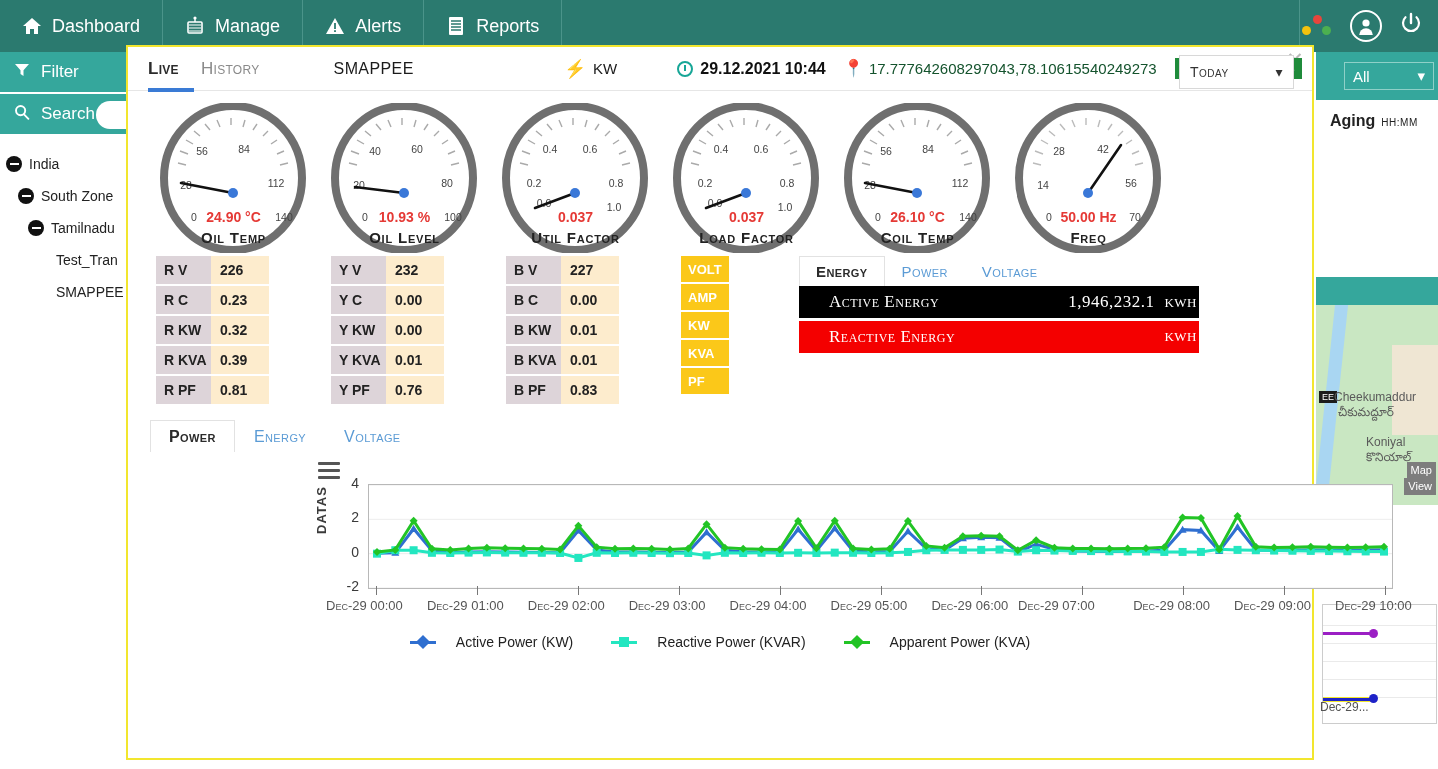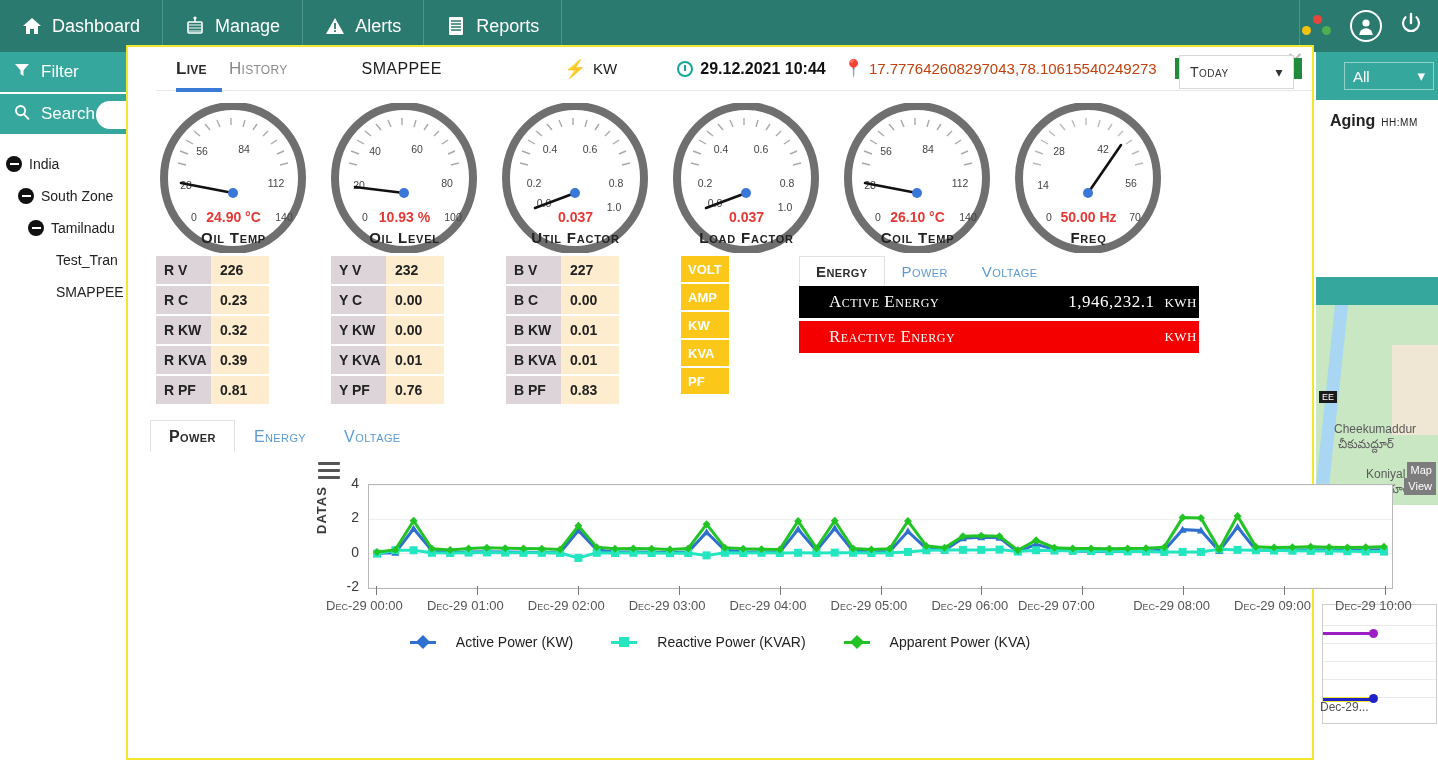--- a/index.html
+++ b/index.html
@@ -67,21 +67,21 @@
   .rc-aging { padding: 12px 0 0 14px; display:flex; align-items:baseline; gap:6px; }
   .rc-aging b { font-size: 16px; color: #222; }
   .rc-aging span { font-size: 10px; color: #222; letter-spacing: .5px; }
   .rc-bar2 { position:absolute; left:0; top:225px; width: 122px; height: 28px; background: #35a79c; }
   .rc-map {
     position: absolute; left: 0; top: 253px; width: 122px; height: 200px;
     background: #c9e7c2; overflow: hidden;
   }
   .map-river { position:absolute; left: 8px; top: -10px; width: 13px; height: 230px; background:#a9d6f2; transform: rotate(6deg); }
   .map-beige { position:absolute; right:0; top: 40px; width: 46px; height: 90px; background:#efe6d3;}
-  .map-lbl { position:absolute; font-size: 12px; color: #5a5a5a; margin-top: 32px; }
+  .map-lbl { position:absolute; font-size: 12px; color: #5a5a5a; }
   .map-badge { position:absolute; left: 3px; top: 86px; background:#1b1b1b; color:#fff; font-size:9px; padding:1px 3px; font-weight:normal;}
   .map-btn { position:absolute; right: 2px; bottom: 10px; background: #7d7d7d; color:#fff; font-size: 11px; padding: 2px 4px; line-height: 13px;}
   .rc-chart {
     position: absolute; left: 6px; top: 552px; width: 115px; height: 120px;
     border: 1px solid #cccccc; background: #fff;
   }
   .rc-grid { position:absolute; left:0; width: 100%; height:1px; background:#eaeaea; }
   .rc-series { position:absolute; height: 3px; }
   .rc-dot { position:absolute; width: 9px; height: 9px; border-radius:50%; }
   .rc-xlabel { position:absolute; left: 1320px; top: 700px; font-size: 12px; color:#555; }
@@ -90,35 +90,35 @@
   .modal {
     position: absolute; left: 126px; top: 45px; width: 1188px; height: 715px;
     background: #ffffff; border: 2px solid #f2e62e; z-index: 50;
   }
   .modal-close {
     position: absolute; right: 6px; top: 3px; font-size: 21px; color: #b9b9b9;
     width: 22px; height: 22px; line-height: 20px; text-align: center;
   }
   .modal-head {
     display: flex; align-items: center; height: 44px; padding: 0 10px 0 20px;
-    border-bottom: 1px solid #e6e6e6; position: relative; margin-left: 28px;
+    border-bottom: 1px solid #e6e6e6; position: relative;
   }
   .mh-tab { font-size: 17px; color: #8a8a8a; margin-right: 22px; font-variant: small-caps; letter-spacing:.3px; }
   .mh-tab.active { color: #2b2b2b; font-weight: 600; }
   .mh-underline { position: absolute; left: 20px; top: 41px; width: 46px; height: 4px; background: #3a7bd5; }
   .mh-title { font-size: 16px; color: #1b1b1b; margin-left: 52px; letter-spacing: .4px; }
   .mh-kw { margin-left: auto; display: flex; align-items: center; gap: 6px; font-size: 15px; color: #1b1b1b; }
   .bolt { color: #17a697; font-size: 18px; }
   .mh-date { display: flex; align-items: center; gap: 7px; font-size: 16px; color: #111; margin-left: 60px; font-weight: 600;}
   .clock {
     width: 16px; height: 16px; border-radius: 50%; border: 2px solid #17a697; position: relative;
   }
   .clock::after { content:""; position:absolute; left:5px; top:2px; width:2px; height:6px; background:#17a697; }
   .pin { color: #17a697; font-size: 17px; margin-left: 18px; }
-  .mh-coords { font-size: 15px; color: #c2410c; margin-left: 4px; }
+  .mh-coords { font-size: 15px; color: #14532d; margin-left: 4px; }
   .badge-connected {
     margin-left: 18px; background: #1f8b3b; color: #fff; font-size: 13px;
     padding: 3px 7px; font-variant: small-caps; letter-spacing: .6px; font-weight: 600;
   }
 
   .subtabs { display: flex; height: 34px; border-bottom: 1px solid #e2e2e2; padding-left: 22px; align-items: stretch; }
   .subtab {
     padding: 0 18px; display: flex; align-items: center; font-size: 16px;
     color: #5b9bd5; font-variant: small-caps; letter-spacing: .4px;
     border: 1px solid transparent; border-bottom: none;

